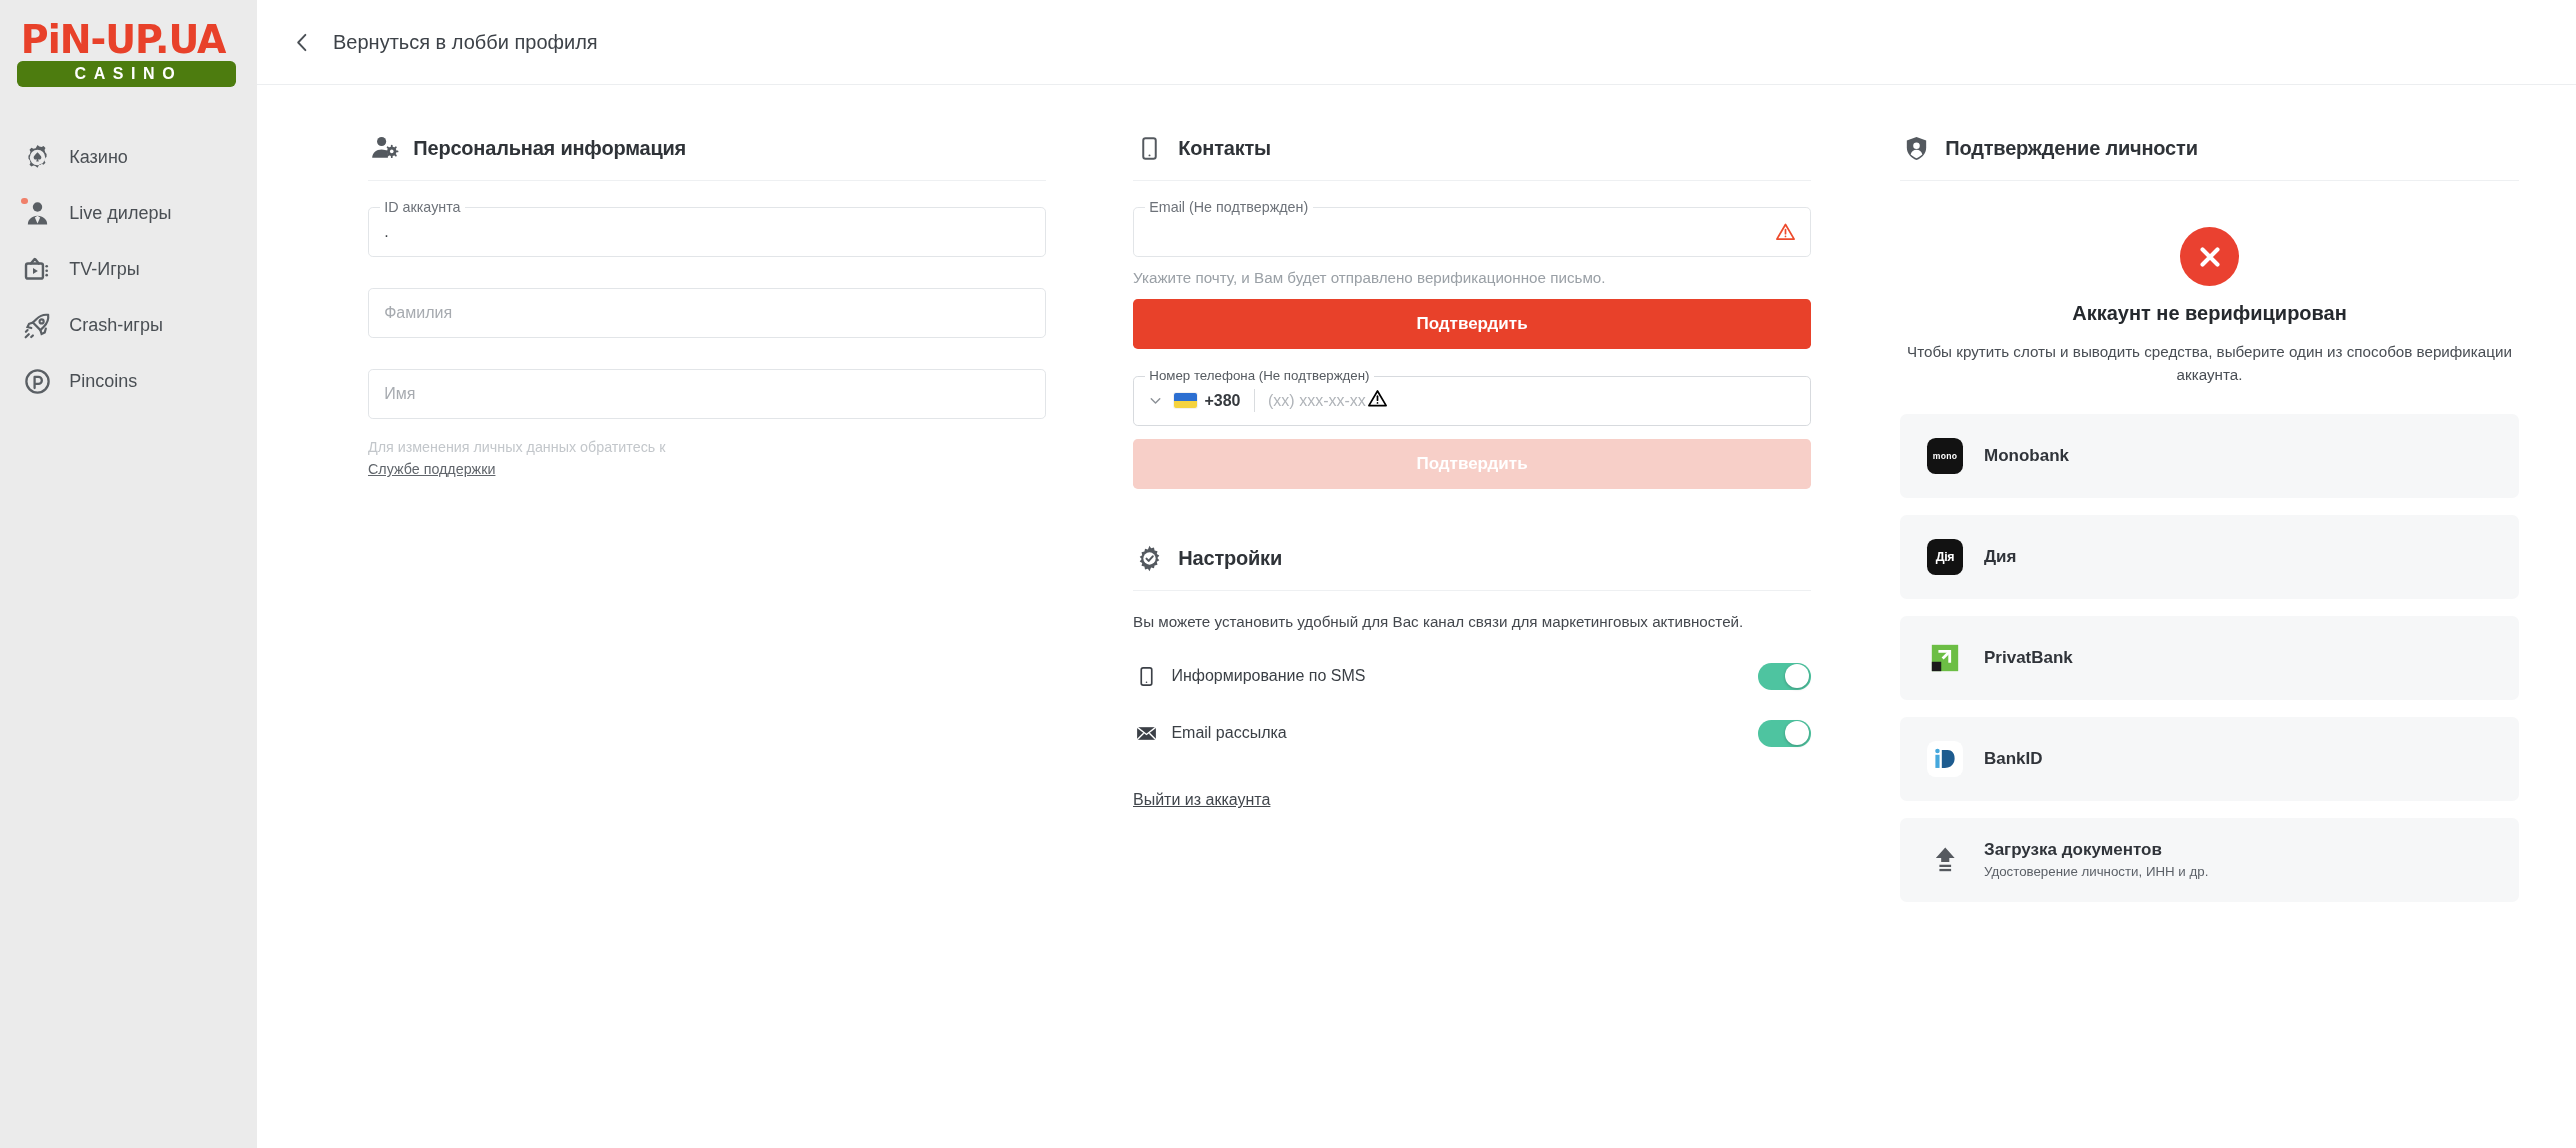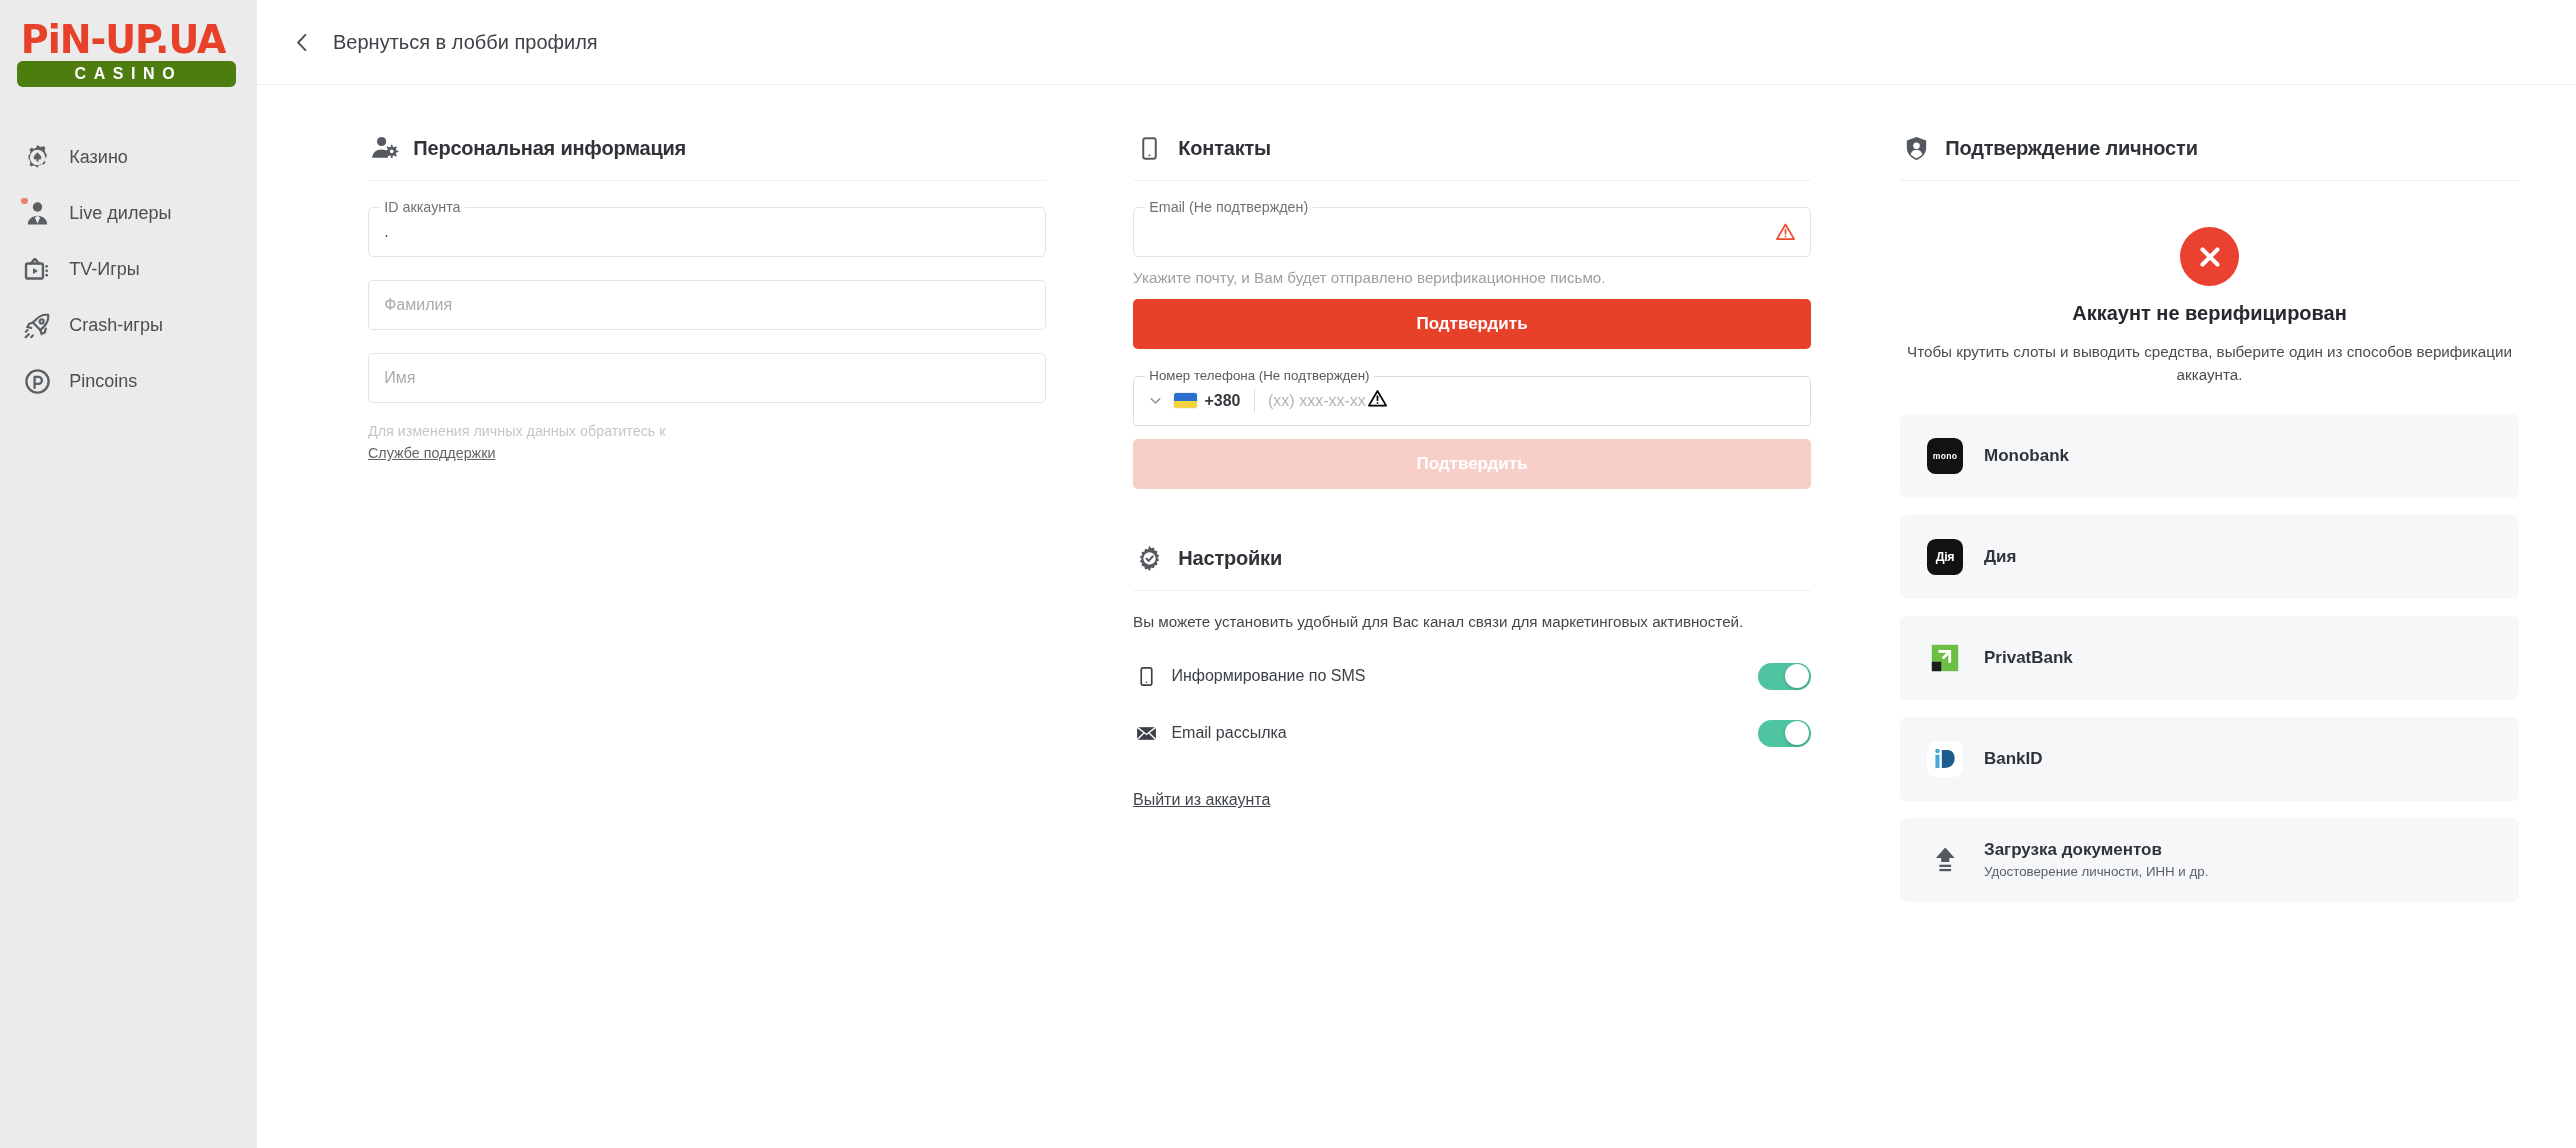--- a/index.html
+++ b/index.html
@@ -119,21 +119,21 @@
   .section-rule {
     height: 1px; background: #eef0f2;
     width: 678px;
   }
   .section-rule.w-contacts { width: 678px; }
   .section-rule.w-verify { width: 619px; }
 
   
   .field {
     position: relative;
-    margin-top: 23px;
+    margin-top: 31px;
     height: 50px;
     border: 1px solid #e2e5e8;
     border-radius: 4.8px;
     width: 678px;
     background: #fff;
     display:flex; align-items:center;
     padding: 0 15.2px;
   }
   .field .legend {
     position: absolute;

